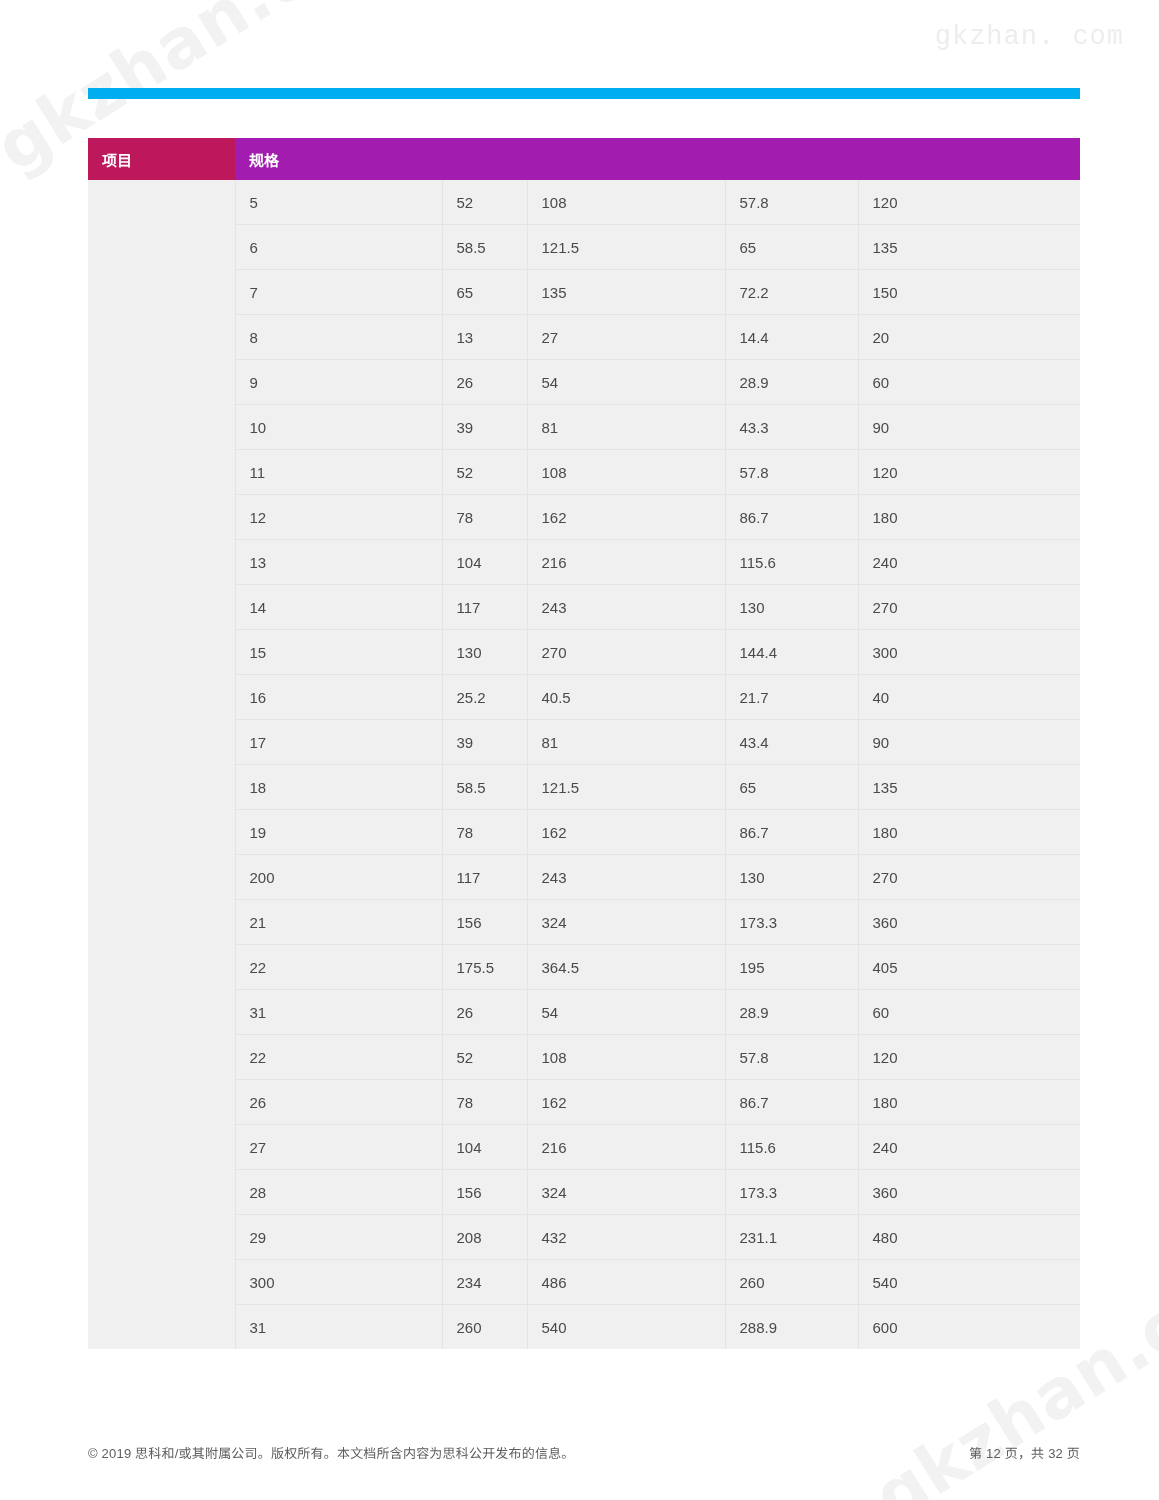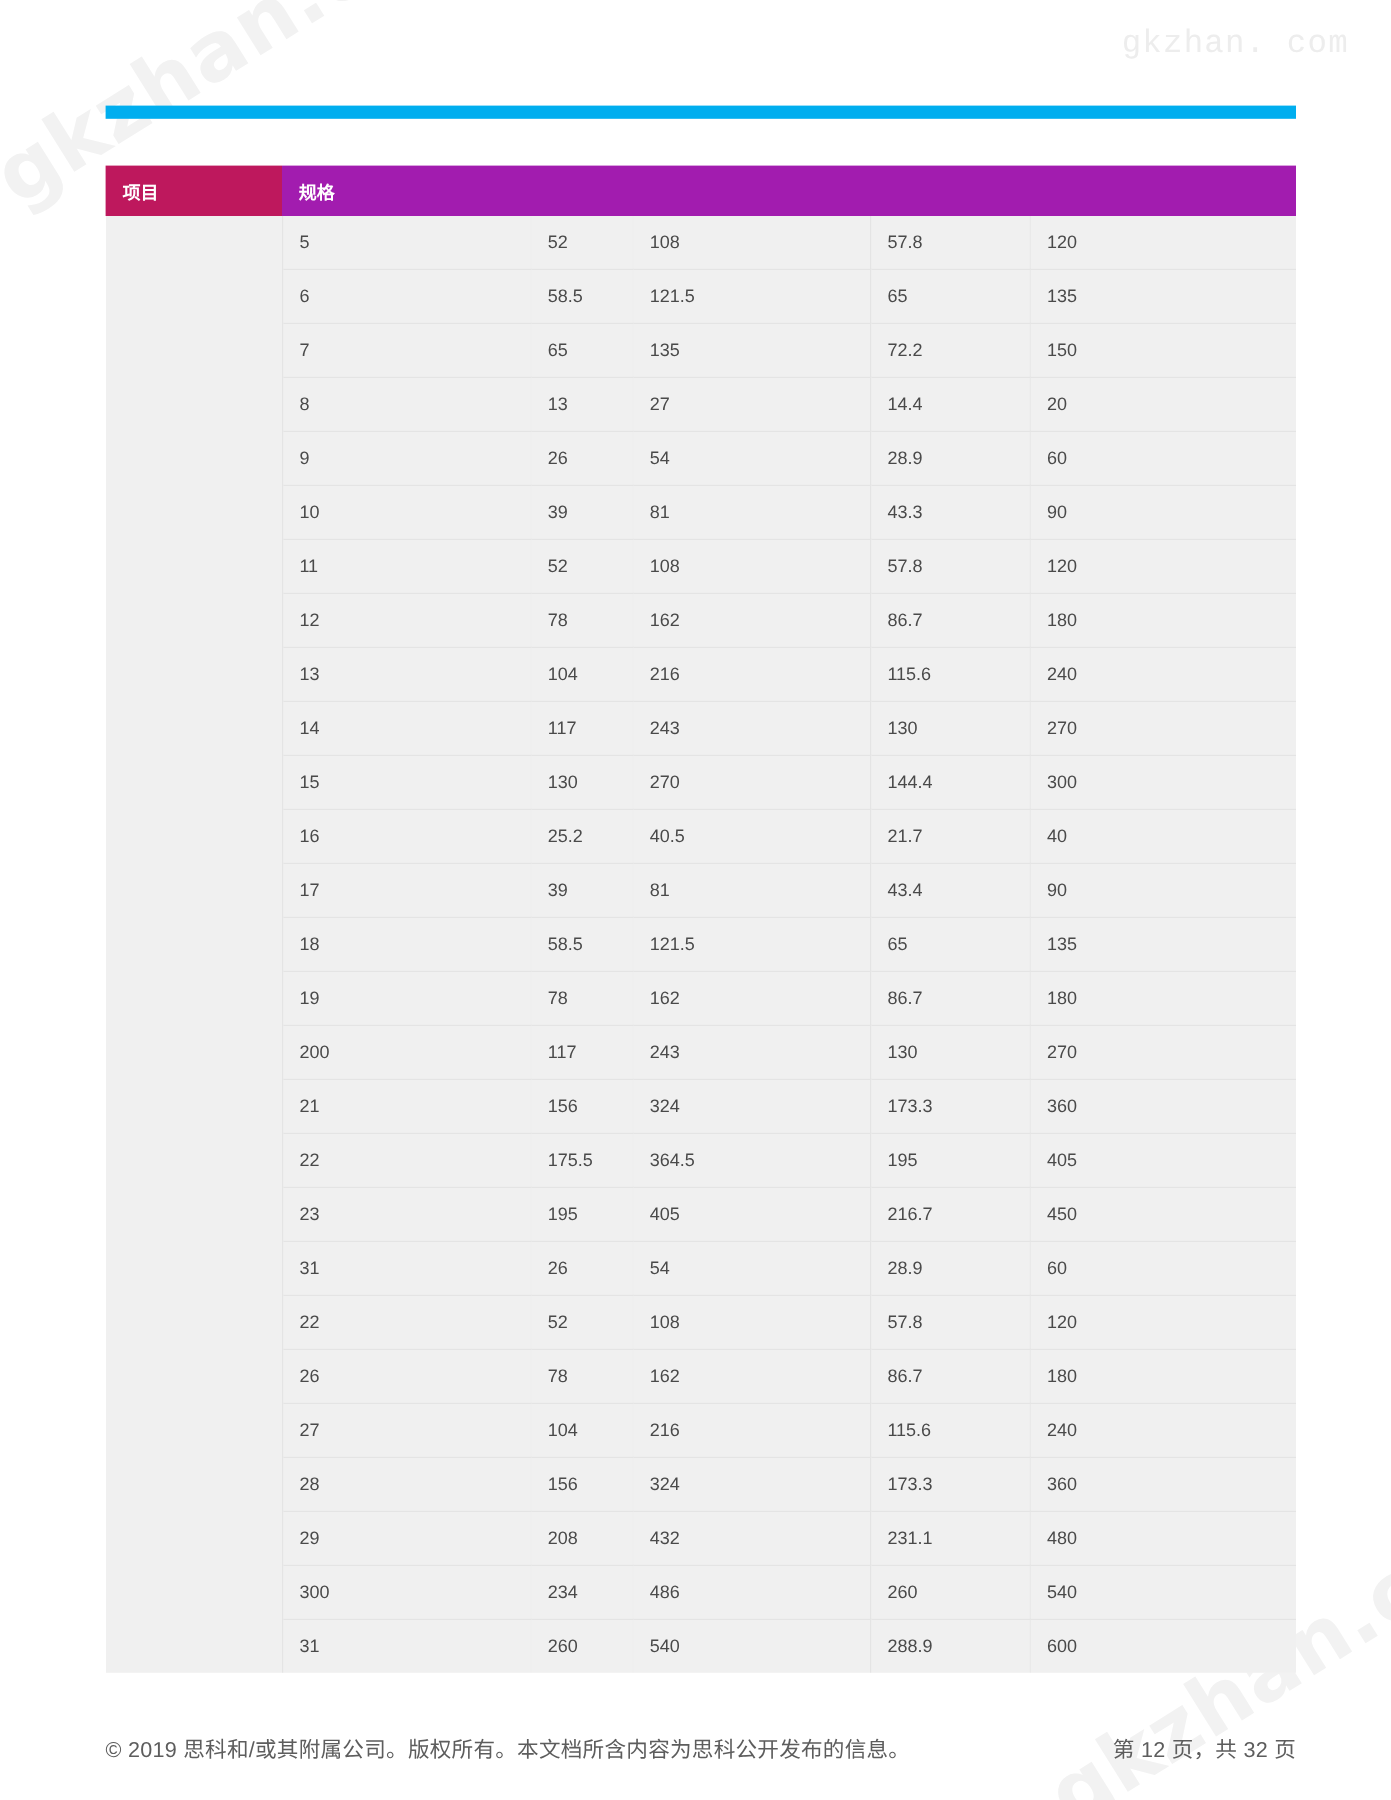--- a/index.html
+++ b/index.html
@@ -134,21 +134,21 @@
 
   
   .footer {
     position: absolute;
     left: 88px;
     top: 1443px;
     width: 992px;
     display: flex;
     justify-content: space-between;
     align-items: baseline;
-    font-size: 18px;
+    font-size: 13px;
     color: #5d5d5d;
   }
   .footer-copy { letter-spacing: 0.2px; }
   .footer-page { letter-spacing: 0.2px; white-space: nowrap; }
 </style>
 </head>
 <body>
 
 <div class="page">
 
@@ -315,28 +315,20 @@
         <tr>
           <td class="col-item"></td>
           <td>22</td>
           <td>175.5</td>
           <td>364.5</td>
           <td>195</td>
           <td class="col-last">405</td>
         </tr>
         <tr>
           <td class="col-item"></td>
-          <td>23</td>
-          <td>195</td>
-          <td>405</td>
-          <td>216.7</td>
-          <td class="col-last">450</td>
-        </tr>
-        <tr>
-          <td class="col-item"></td>
           <td>31</td>
           <td>26</td>
           <td>54</td>
           <td>28.9</td>
           <td class="col-last">60</td>
         </tr>
         <tr>
           <td class="col-item"></td>
           <td>22</td>
           <td>52</td>

